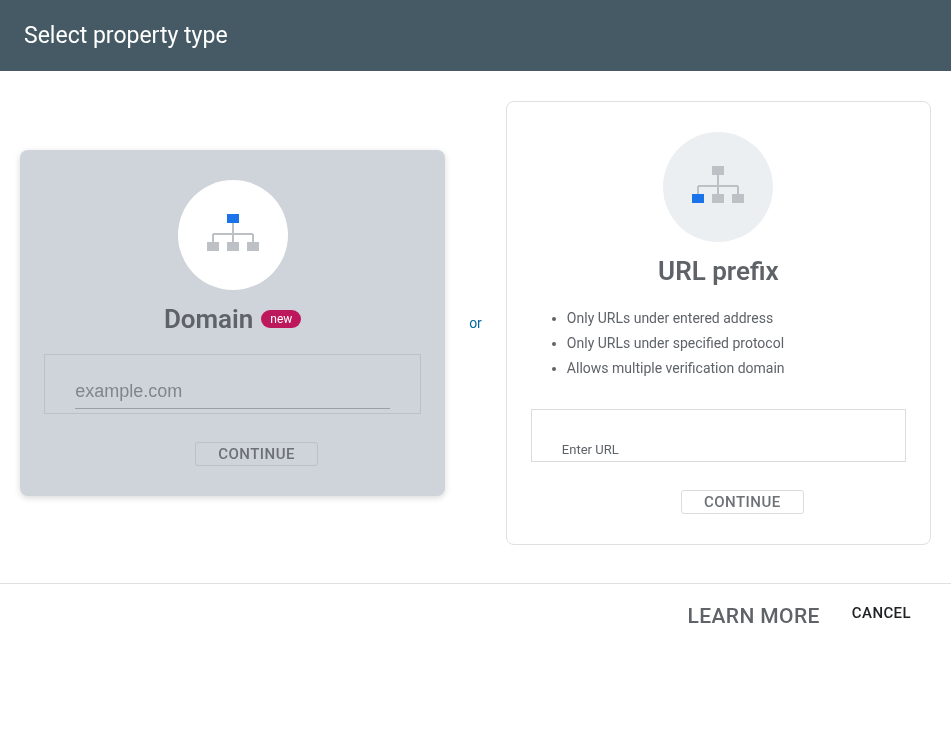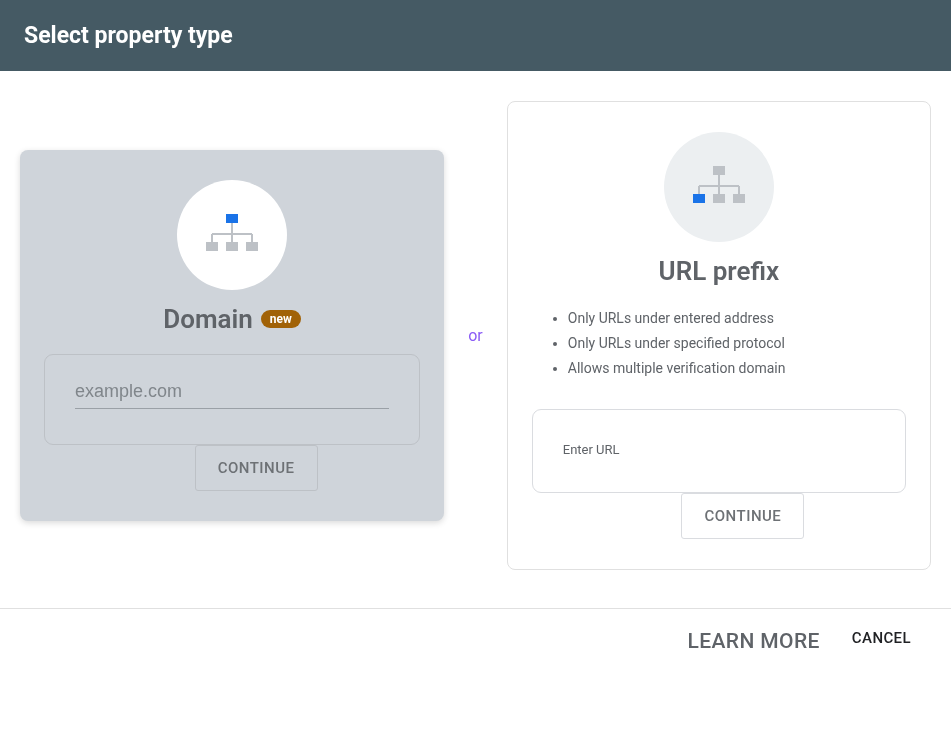--- a/index.html
+++ b/index.html
@@ -13,21 +13,21 @@
       color: #5f6368;
       width: 951px;
     }
     .header {
       background: #455a64;
       padding: 22px 24px;
       color: #fff;
     }
     .header-title {
       font-size: 23px;
-      font-weight: 700;
+      font-weight: 400;
       color: #fff;
     }
     .content {
       display: flex;
       align-items: center;
       justify-content: center;
       padding: 30px 20px 38px 20px;
       gap: 20px;
     }
     .card {
@@ -67,43 +67,44 @@
       align-items: center;
       gap: 8px;
       margin-bottom: 20px;
     }
     .card-title {
       font-size: 26px;
       font-weight: 600;
       color: #5f6368;
     }
     .badge-new {
-      background: #a16207;
+      background: #be185d;
       color: #fff;
       font-size: 12px;
-      font-weight: 700;
+      font-weight: 400;
       padding: 2px 9px;
       border-radius: 11px;
     }
     .bullet-list {
       list-style: disc;
       padding-left: 36px;
       align-self: stretch;
       margin-bottom: 28px;
     }
     .bullet-list li {
       font-size: 14px;
       line-height: 25px;
       color: #5f6368;
     }
     .input-box {
       align-self: stretch;
       border: 1px solid #bdc1c6;
-      border-radius: 9px;
-      padding: 22px 30px 35px 30px;
+      border-radius: 0;
+      padding: 22px 30px 4px 30px;
+      margin-bottom: 28px;
     }
     .card-url .input-box {
       border: 1px solid #dadce0;
     }
     .text-input {
       width: 100%;
       border: none;
       border-bottom: 1px solid #9aa0a6;
       background: transparent;
       font-size: 18px;
@@ -122,32 +123,32 @@
       color: #5f6368;
       margin-top: 10px;
     }
     .continue-btn {
       border: 1px solid #bdc1c6;
       background: transparent;
       color: #6d7175;
       font-size: 15px;
       font-weight: 500;
       letter-spacing: 0.5px;
-      padding: 13px 22px;
+      padding: 2px 22px;
       border-radius: 3px;
       cursor: pointer;
       font-family: inherit;
       margin-left: 48px;
     }
     .card-url .continue-btn {
       border: 1px solid #dadce0;
     }
     .or-text {
-      font-size: 16px;
-      color: #8b5cf6;
+      font-size: 14px;
+      color: #0369a1;
       padding: 0 4px;
     }
     .footer {
       border-top: 1px solid #e0e0e0;
       padding: 20px 40px;
       display: flex;
       justify-content: flex-end;
       gap: 32px;
     }
     .footer-link {

